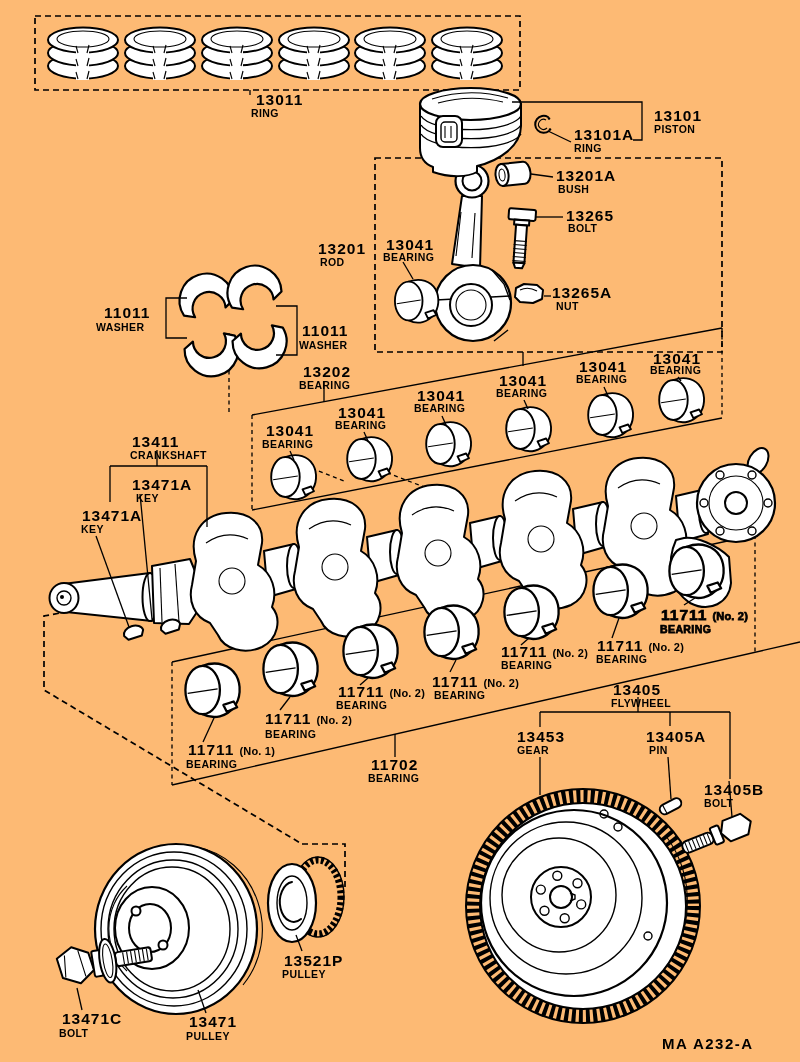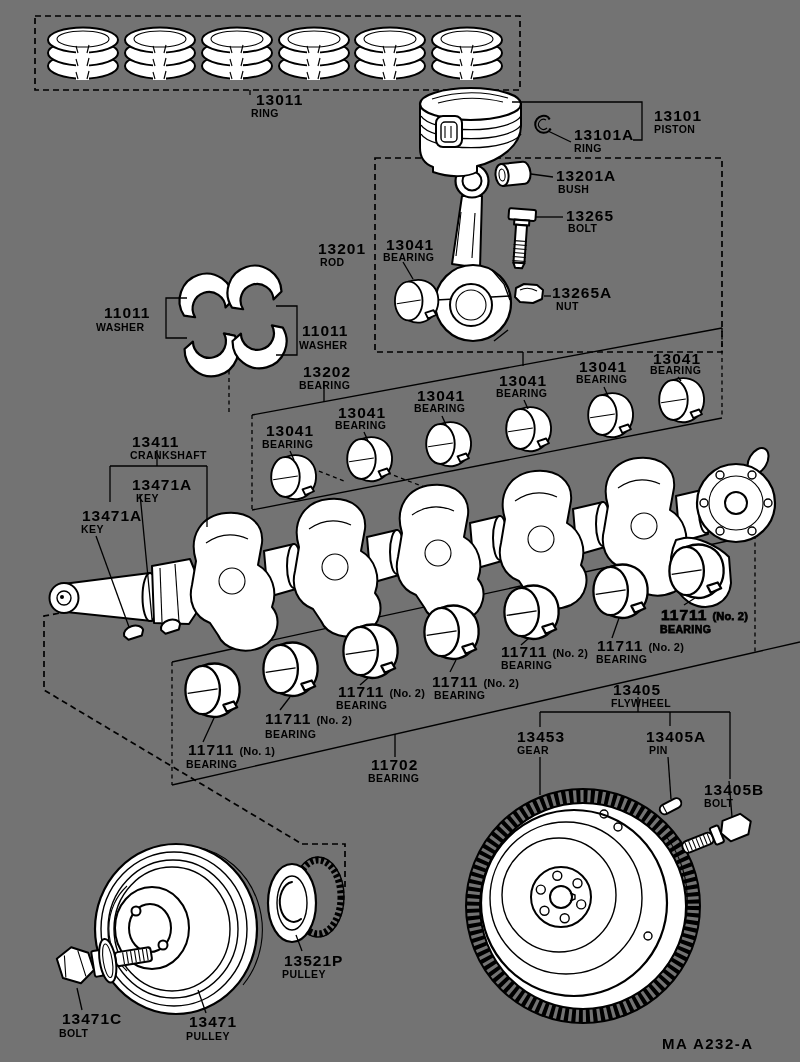--- a/index.html
+++ b/index.html
@@ -1,16 +1,16 @@
 <!DOCTYPE html>
 <html><head>
 <meta charset="utf-8">
 <style>
   html,body{margin:0;padding:0;background:#fff}
-  #stage{width:800px;height:1062px;background:#737373;position:relative;overflow:hidden}
+  #stage{width:800px;height:1062px;background:#fdba74;position:relative;overflow:hidden}
   svg{display:block}
   .fw{fill:#fff;stroke:#000;stroke-width:2;stroke-linejoin:round}
   .fw22{fill:#fff;stroke:#000;stroke-width:2.2;stroke-linejoin:round}
   .ln{fill:none;stroke:#000;stroke-width:2;stroke-linecap:round;stroke-linejoin:round}
   .thin{fill:none;stroke:#000;stroke-width:1.4}
   .hair{fill:none;stroke:#000;stroke-width:1.1}
   .dash{fill:none;stroke:#000;stroke-width:1.7;stroke-dasharray:6 4}
   .dash2{fill:none;stroke:#000;stroke-width:1.3;stroke-dasharray:4 3.5}
   .ldr{fill:none;stroke:#000;stroke-width:1.3}
   text{font-family:"Liberation Sans","DejaVu Sans",sans-serif;fill:#000}

